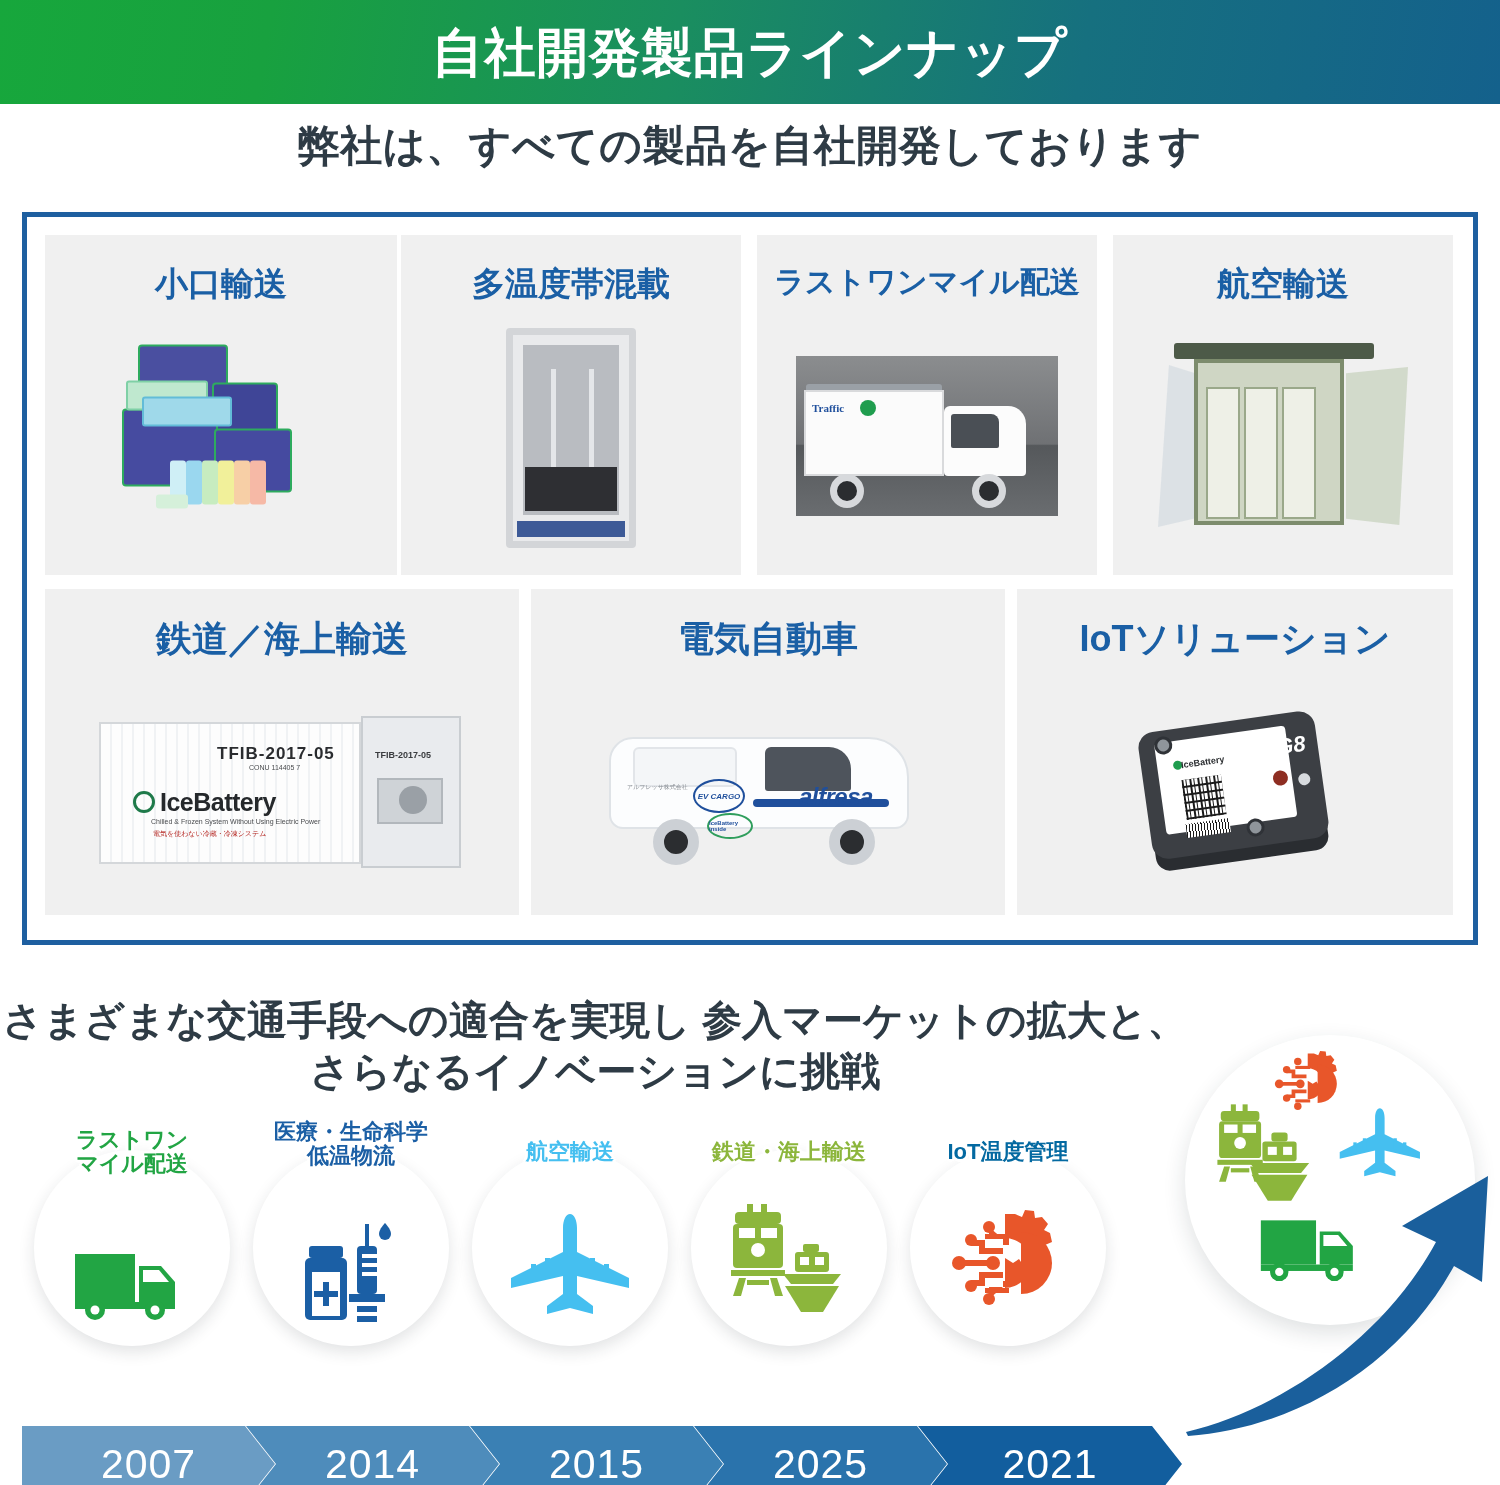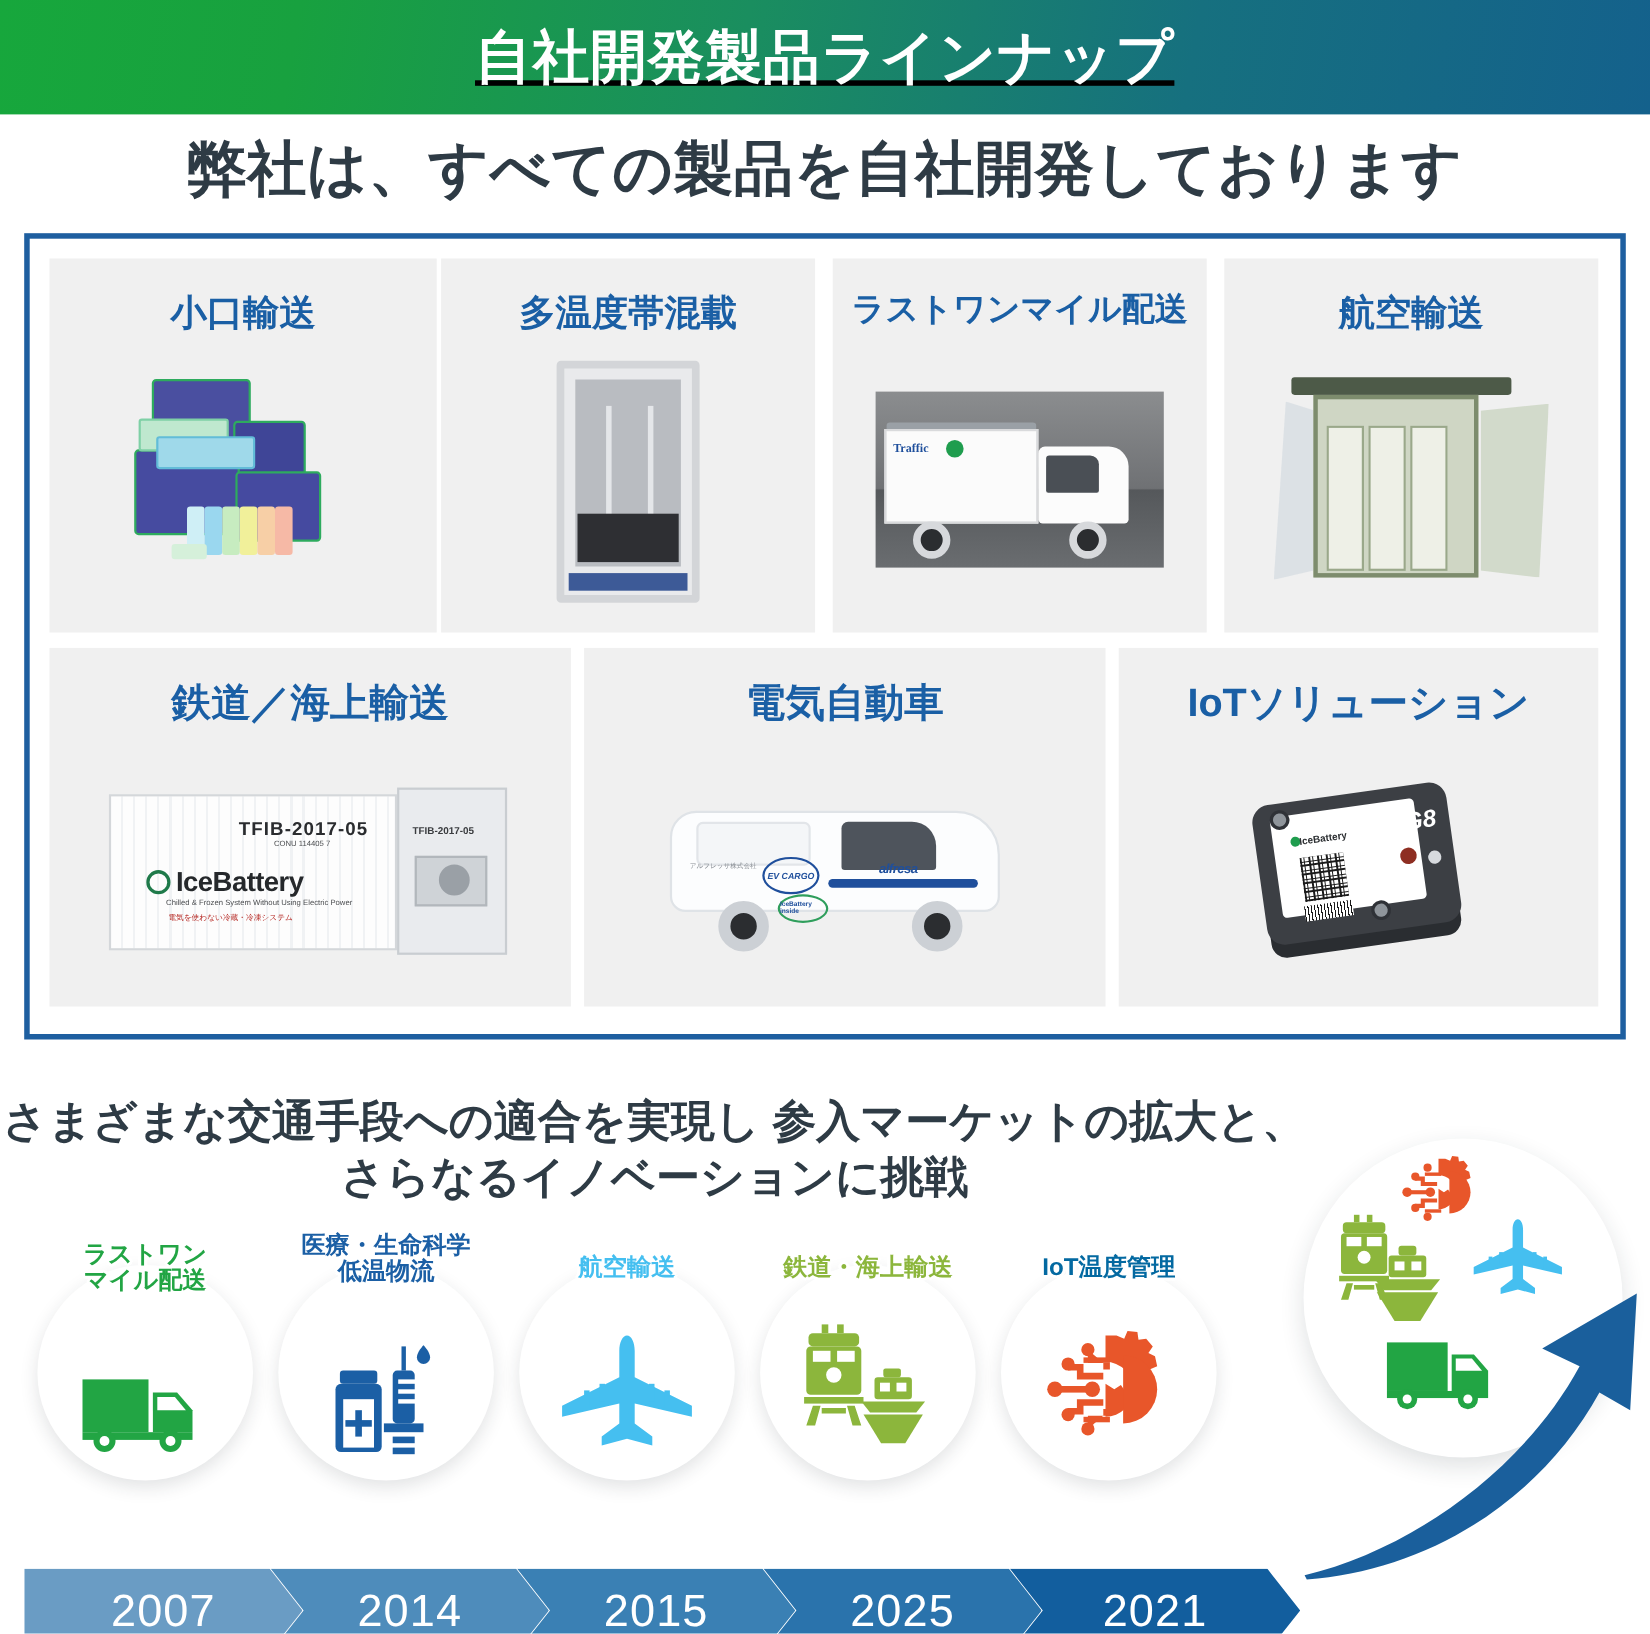--- a/index.html
+++ b/index.html
@@ -7,31 +7,31 @@
     width:1500px;height:1485px;overflow:hidden;background:#ffffff;
     font-family:"Liberation Sans","DejaVu Sans",sans-serif;
     -webkit-font-smoothing:antialiased;
   }
   .page{position:relative;width:1500px;height:1485px;}
 
   
   .header{
     position:absolute;left:0;top:0;width:1500px;height:104px;
     background:linear-gradient(100deg,#17a73c 0%,#18a13f 18%,#1a8e5f 45%,#16707f 72%,#14618c 100%);
-    display:flex;align-items:center;justify-content:center;text-decoration:underline;
+    display:flex;align-items:center;justify-content:center;
   }
   .header-title{
     color:#ffffff;font-size:53px;font-weight:bold;letter-spacing:1px;
     line-height:1;transform:scaleX(.97);
   }
 
   
   .subtitle{
     position:absolute;left:0;top:118px;width:1500px;text-align:center;
-    color:#2e3b45;font-size:54px;font-weight:bold;letter-spacing:.5px;
+    color:#2e3b45;font-size:42px;font-weight:bold;letter-spacing:.5px;
   }
 
   
   .frame{
     position:absolute;left:22px;top:212px;width:1456px;height:733px;
     border:5px solid #1e5fa0;background:#ffffff;box-sizing:border-box;
   }
   .grid-row{position:absolute;left:0;width:100%;}
   .card{
     position:absolute;background:#f0f0f0;box-sizing:border-box;
@@ -116,21 +116,21 @@
   .ev-body{position:absolute;left:6px;top:16px;width:300px;height:92px;background:#fcfdfe;border:2px solid #dfe3e7;box-sizing:border-box;
     border-radius:24px 40px 14px 14px;}
   .ev-win{position:absolute;left:162px;top:26px;width:86px;height:44px;background:#4e545c;border-radius:6px 22px 3px 3px;}
   .ev-cargo-win{position:absolute;left:30px;top:26px;width:104px;height:40px;background:#f4f6f8;border:2px solid #e2e5e9;box-sizing:border-box;border-radius:6px;}
   .ev-stripe{position:absolute;left:150px;top:78px;width:136px;height:8px;background:#1f4f9c;border-radius:4px;}
   .ev-wheel{position:absolute;bottom:6px;width:46px;height:46px;border-radius:50%;background:#2b2d30;border:11px solid #ccd0d5;box-sizing:border-box;}
   .ev-badge{position:absolute;left:90px;top:58px;width:52px;height:34px;border-radius:50%;border:2px solid #1f4f9c;box-sizing:border-box;
      display:flex;align-items:center;justify-content:center;font-size:8px;font-style:italic;font-weight:bold;color:#1f4f9c;}
   .ev-ib{position:absolute;left:104px;top:92px;width:46px;height:26px;border-radius:50%;border:2px solid #2f9e5c;box-sizing:border-box;
      display:flex;align-items:center;justify-content:center;font-size:6px;font-weight:bold;color:#1f4f9c;}
-  .ev-alf{position:absolute;left:196px;top:62px;font-size:12px;font-style:italic;font-weight:bold;color:#1f4f9c;letter-spacing:-.5px;}
+  .ev-alf{position:absolute;left:196px;top:62px;font-size:24px;font-style:italic;font-weight:bold;color:#1f4f9c;letter-spacing:-.5px;}
   .ev-tiny{position:absolute;left:24px;top:62px;font-size:6px;color:#8a8f95;}
 
   
   .tg8{left:50%;top:54%;transform:translate(-50%,-50%) rotate(-8deg);width:178px;height:150px;}
   .tg-body{position:absolute;left:0;top:0;width:178px;height:128px;background:#3c3f44;border-radius:16px;
      box-shadow:0 14px 0 -2px #2a2d31;}
   .tg-label{position:absolute;left:16px;top:12px;width:132px;height:92px;background:#ffffff;border-radius:4px;}
   .tg-qr{position:absolute;left:22px;top:40px;width:40px;height:40px;
      background-image:
        linear-gradient(90deg,#1a1a1a 25%,transparent 25% 50%,#1a1a1a 50% 60%,transparent 60%),

